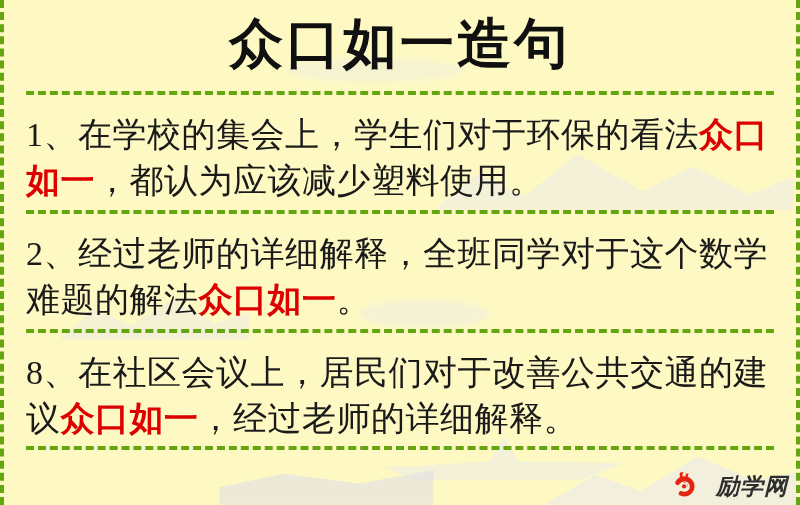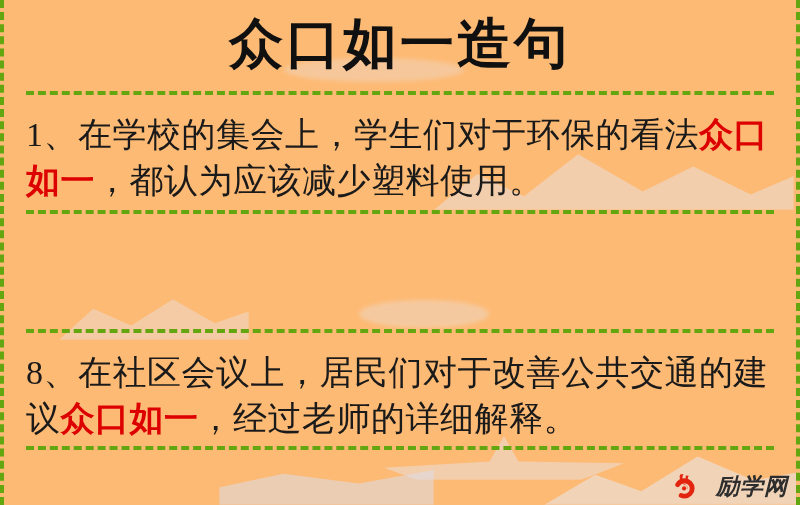--- a/index.html
+++ b/index.html
@@ -4,21 +4,21 @@
 <style>
   * { box-sizing: border-box; }
   html, body { margin: 0; padding: 0; background: #ffffff; }
   body {
     width: 800px; height: 505px; overflow: hidden;
     font-family: "Liberation Serif", "DejaVu Serif", serif;
   }
   .page {
     position: relative;
     width: 800px; height: 505px;
-    background: #fdba74;
+    background: #fef9c3;
     border-left: 4px dashed #64a610;
     border-right: 4px dashed #64a610;
     overflow: hidden;
   }
   
   .wm {
     position: absolute;
     background: #e7e7f1;
     pointer-events: none;
   }
@@ -73,21 +73,20 @@
   .idiom {
     color: #dd0000;
     font-weight: bold;
   }
 
   .brand-logo {
     position: absolute;
     right: 8px;
     bottom: 3px;
     display: flex;
-    align-items: center;
     gap: 19px;
   }
   .brand-name {
     font-family: "Liberation Sans", "DejaVu Sans", sans-serif;
     font-size: 23px;
     font-weight: bold;
     font-style: italic;
     color: #2d2d2d;
     letter-spacing: 1px;
   }
@@ -107,20 +106,21 @@
 
   <h1 class="title">众口如一造句</h1>
 
   <div class="sep sep-1"></div>
   <div class="sep sep-2"></div>
   <div class="sep sep-3"></div>
   <div class="sep sep-4"></div>
 
   <p class="sentence sentence-1"><span>1、在学校的集会上，学生们对于环保的看法</span><span class="idiom">众口如一</span><span>，都认为应该减少塑料使用。</span></p>
 
+  <p class="sentence sentence-2"><span>2、经过老师的详细解释，全班同学对于这个数学难题的解法</span><span class="idiom">众口如一</span><span>。</span></p>
 
   <p class="sentence sentence-3"><span>8、在社区会议上，居民们对于改善公共交通的建议</span><span class="idiom">众口如一</span><span>，经过老师的详细解释。</span></p>
 
   <div class="brand-logo">
     <span style="display:inline-flex;">
       <svg width="27" height="27" viewBox="0 0 28 28" aria-hidden="true">
 
         <circle cx="15" cy="16" r="8" fill="none" stroke="#e3240f" stroke-width="5" stroke-dasharray="38 13" stroke-dashoffset="22" stroke-linecap="round"></circle>
 
         <path d="M10.5 1.5 C 9 5.5 11 8 14.5 9.5 C 12.3 6.5 12.5 4 14 1 Z" fill="#e3240f"></path>

